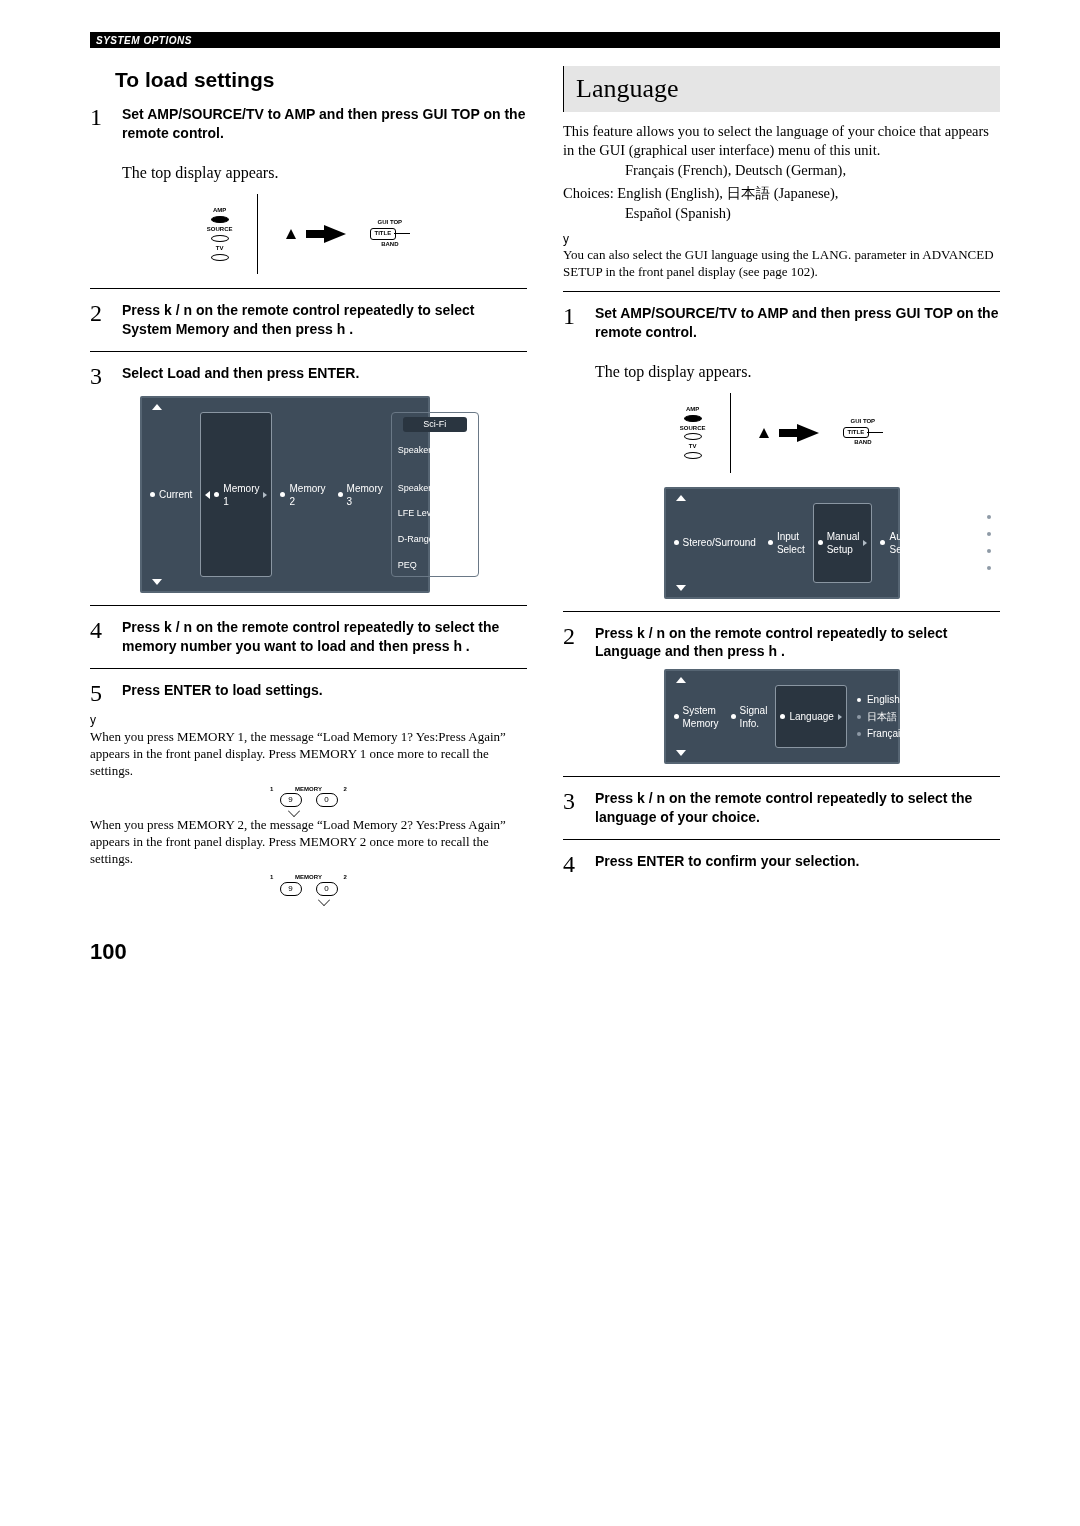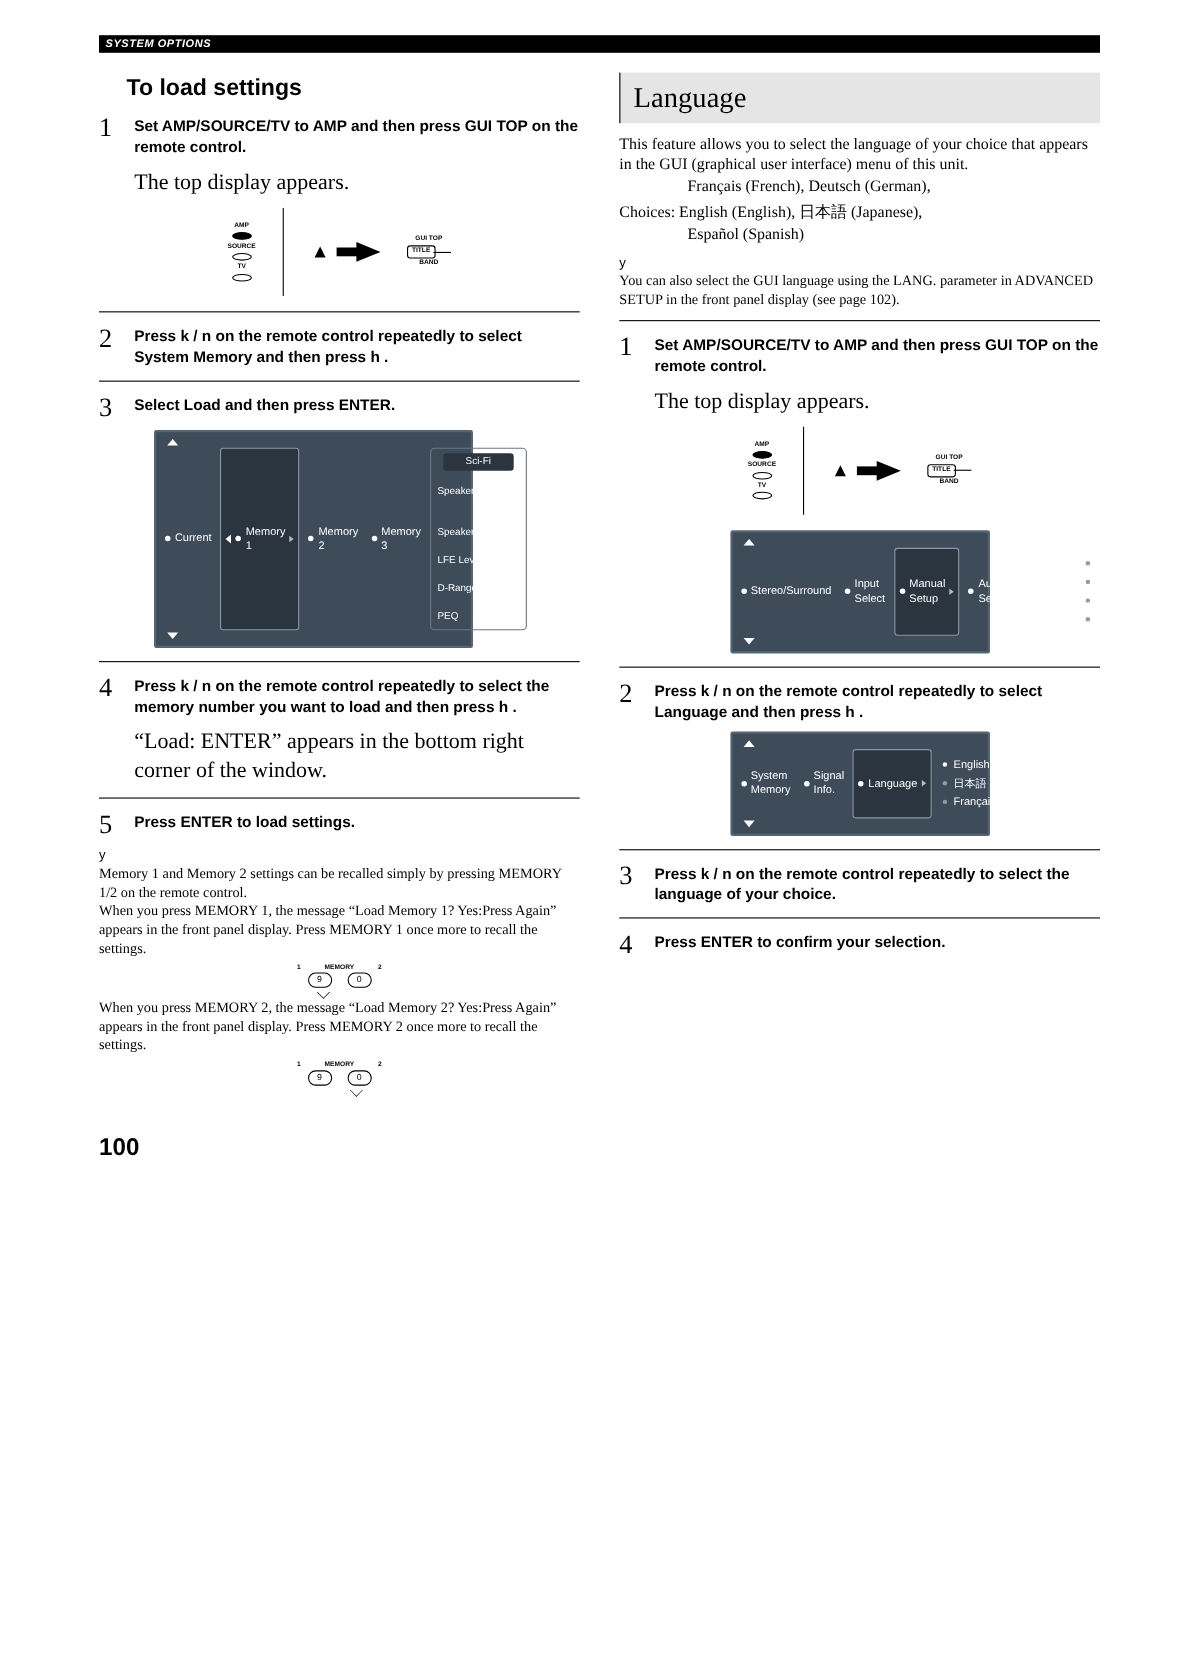--- a/index.html
+++ b/index.html
@@ -62,22 +62,22 @@
   }
   .step-body { flex: 1; }
   .step-bold {
     font-family: Arial, sans-serif;
     font-weight: bold;
     font-size: 14px;
     line-height: 1.35;
   }
   .step-regular {
     font-family: "Times New Roman", serif;
-    font-size: 20px;
-    margin-top: 10px;
+    font-size: 16px;
+    margin-top: 20px;
   }
   .section-title-box {
     background: #e5e5e5;
     border-left: 1px solid #000;
     padding: 6px 12px;
     font-family: "Times New Roman", serif;
     font-size: 26px;
     margin-bottom: 10px;
   }
   .body-text {
@@ -374,35 +374,33 @@
       </div>
       <div class="gui-tri-down"></div>
     </div>
 
     <div class="rule"></div>
 
     <div class="step">
       <div class="step-num">4</div>
       <div class="step-body">
         <div class="step-bold">Press k / n on the remote control repeatedly to select the memory number you want to load and then press h .</div>
-        <div class="step-regular">“Load: ENTER” appears in the bottom right corner of the window.</div>
       </div>
     </div>
 
     <div class="rule"></div>
 
     <div class="step">
       <div class="step-num">5</div>
       <div class="step-body">
         <div class="step-bold">Press ENTER to load settings.</div>
       </div>
     </div>
 
     <div class="tip-marker">y</div>
-    <div class="tip-text">Memory 1 and Memory 2 settings can be recalled simply by pressing MEMORY 1/2 on the remote control.</div>
     <div class="tip-text">When you press MEMORY 1, the message “Load Memory 1? Yes:Press Again” appears in the front panel display. Press MEMORY 1 once more to recall the settings.</div>
 
     <div class="mem-buttons">
       <div class="mem-label"><span>1</span>&nbsp;<span>MEMORY</span>&nbsp;<span>2</span></div>
       <div class="mem-row">
         <div class="mem-btn">
             <span>9</span>
             <div class="mem-pointer left"></div>
           </div>
         <div class="mem-btn">

